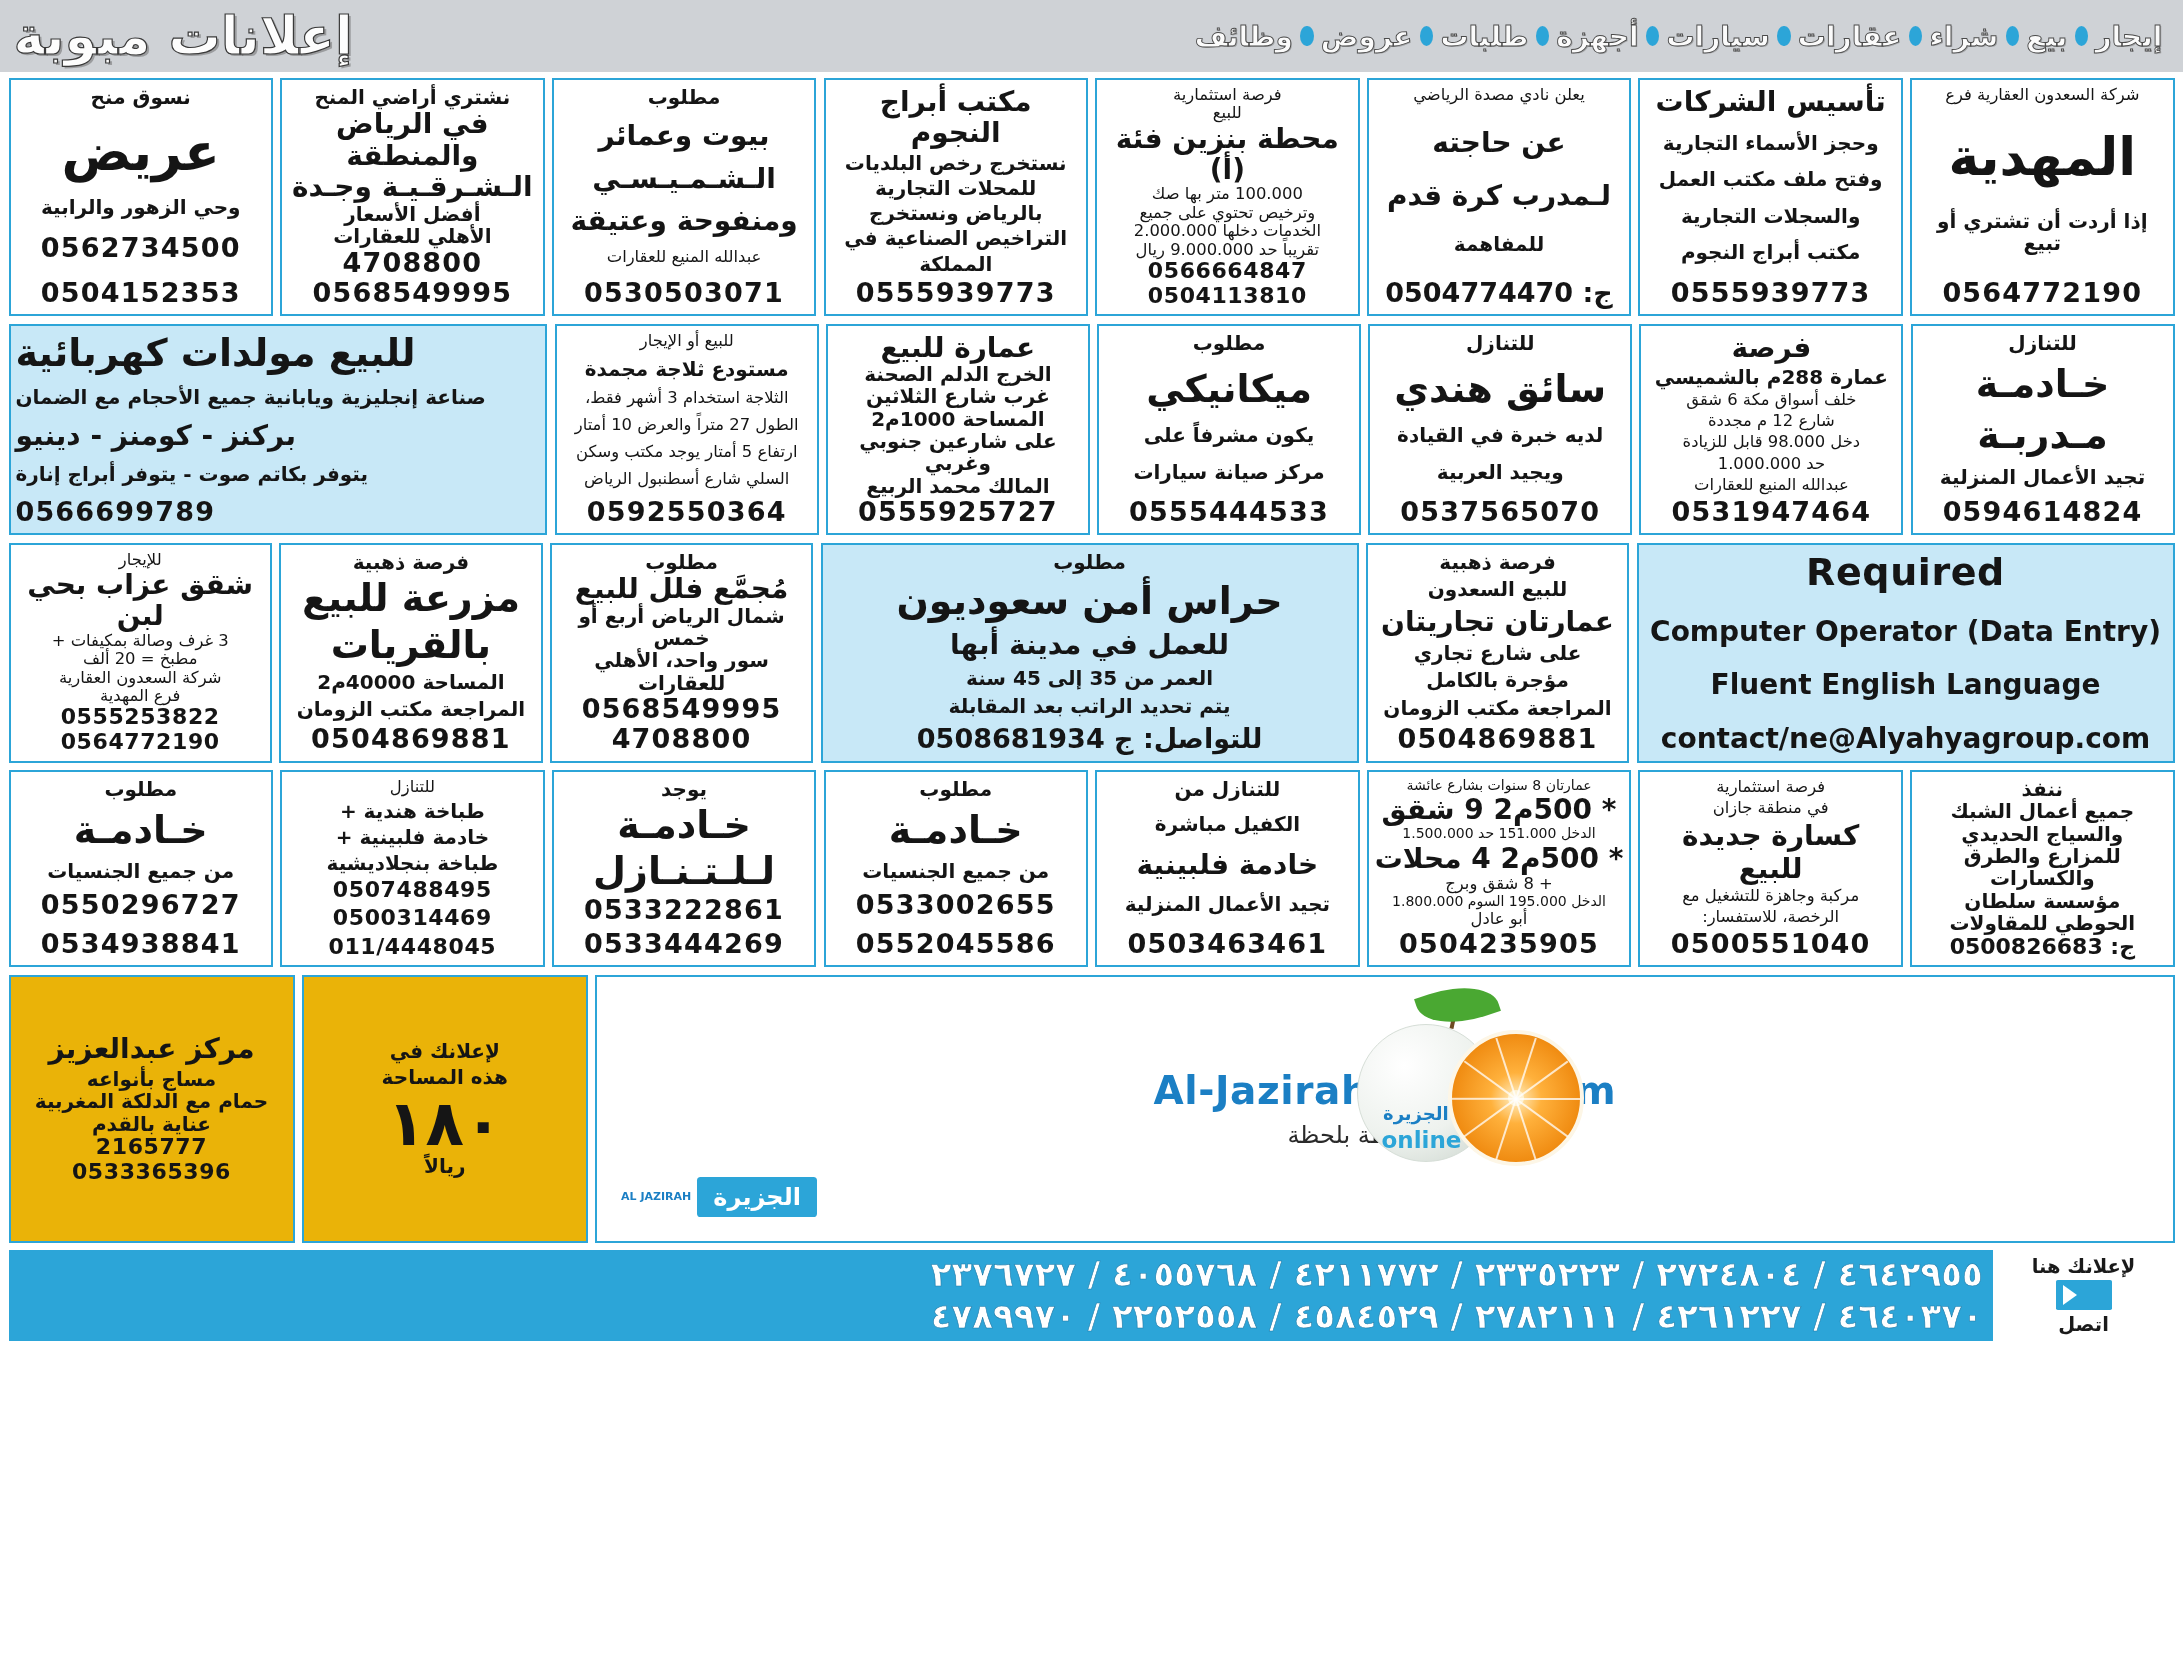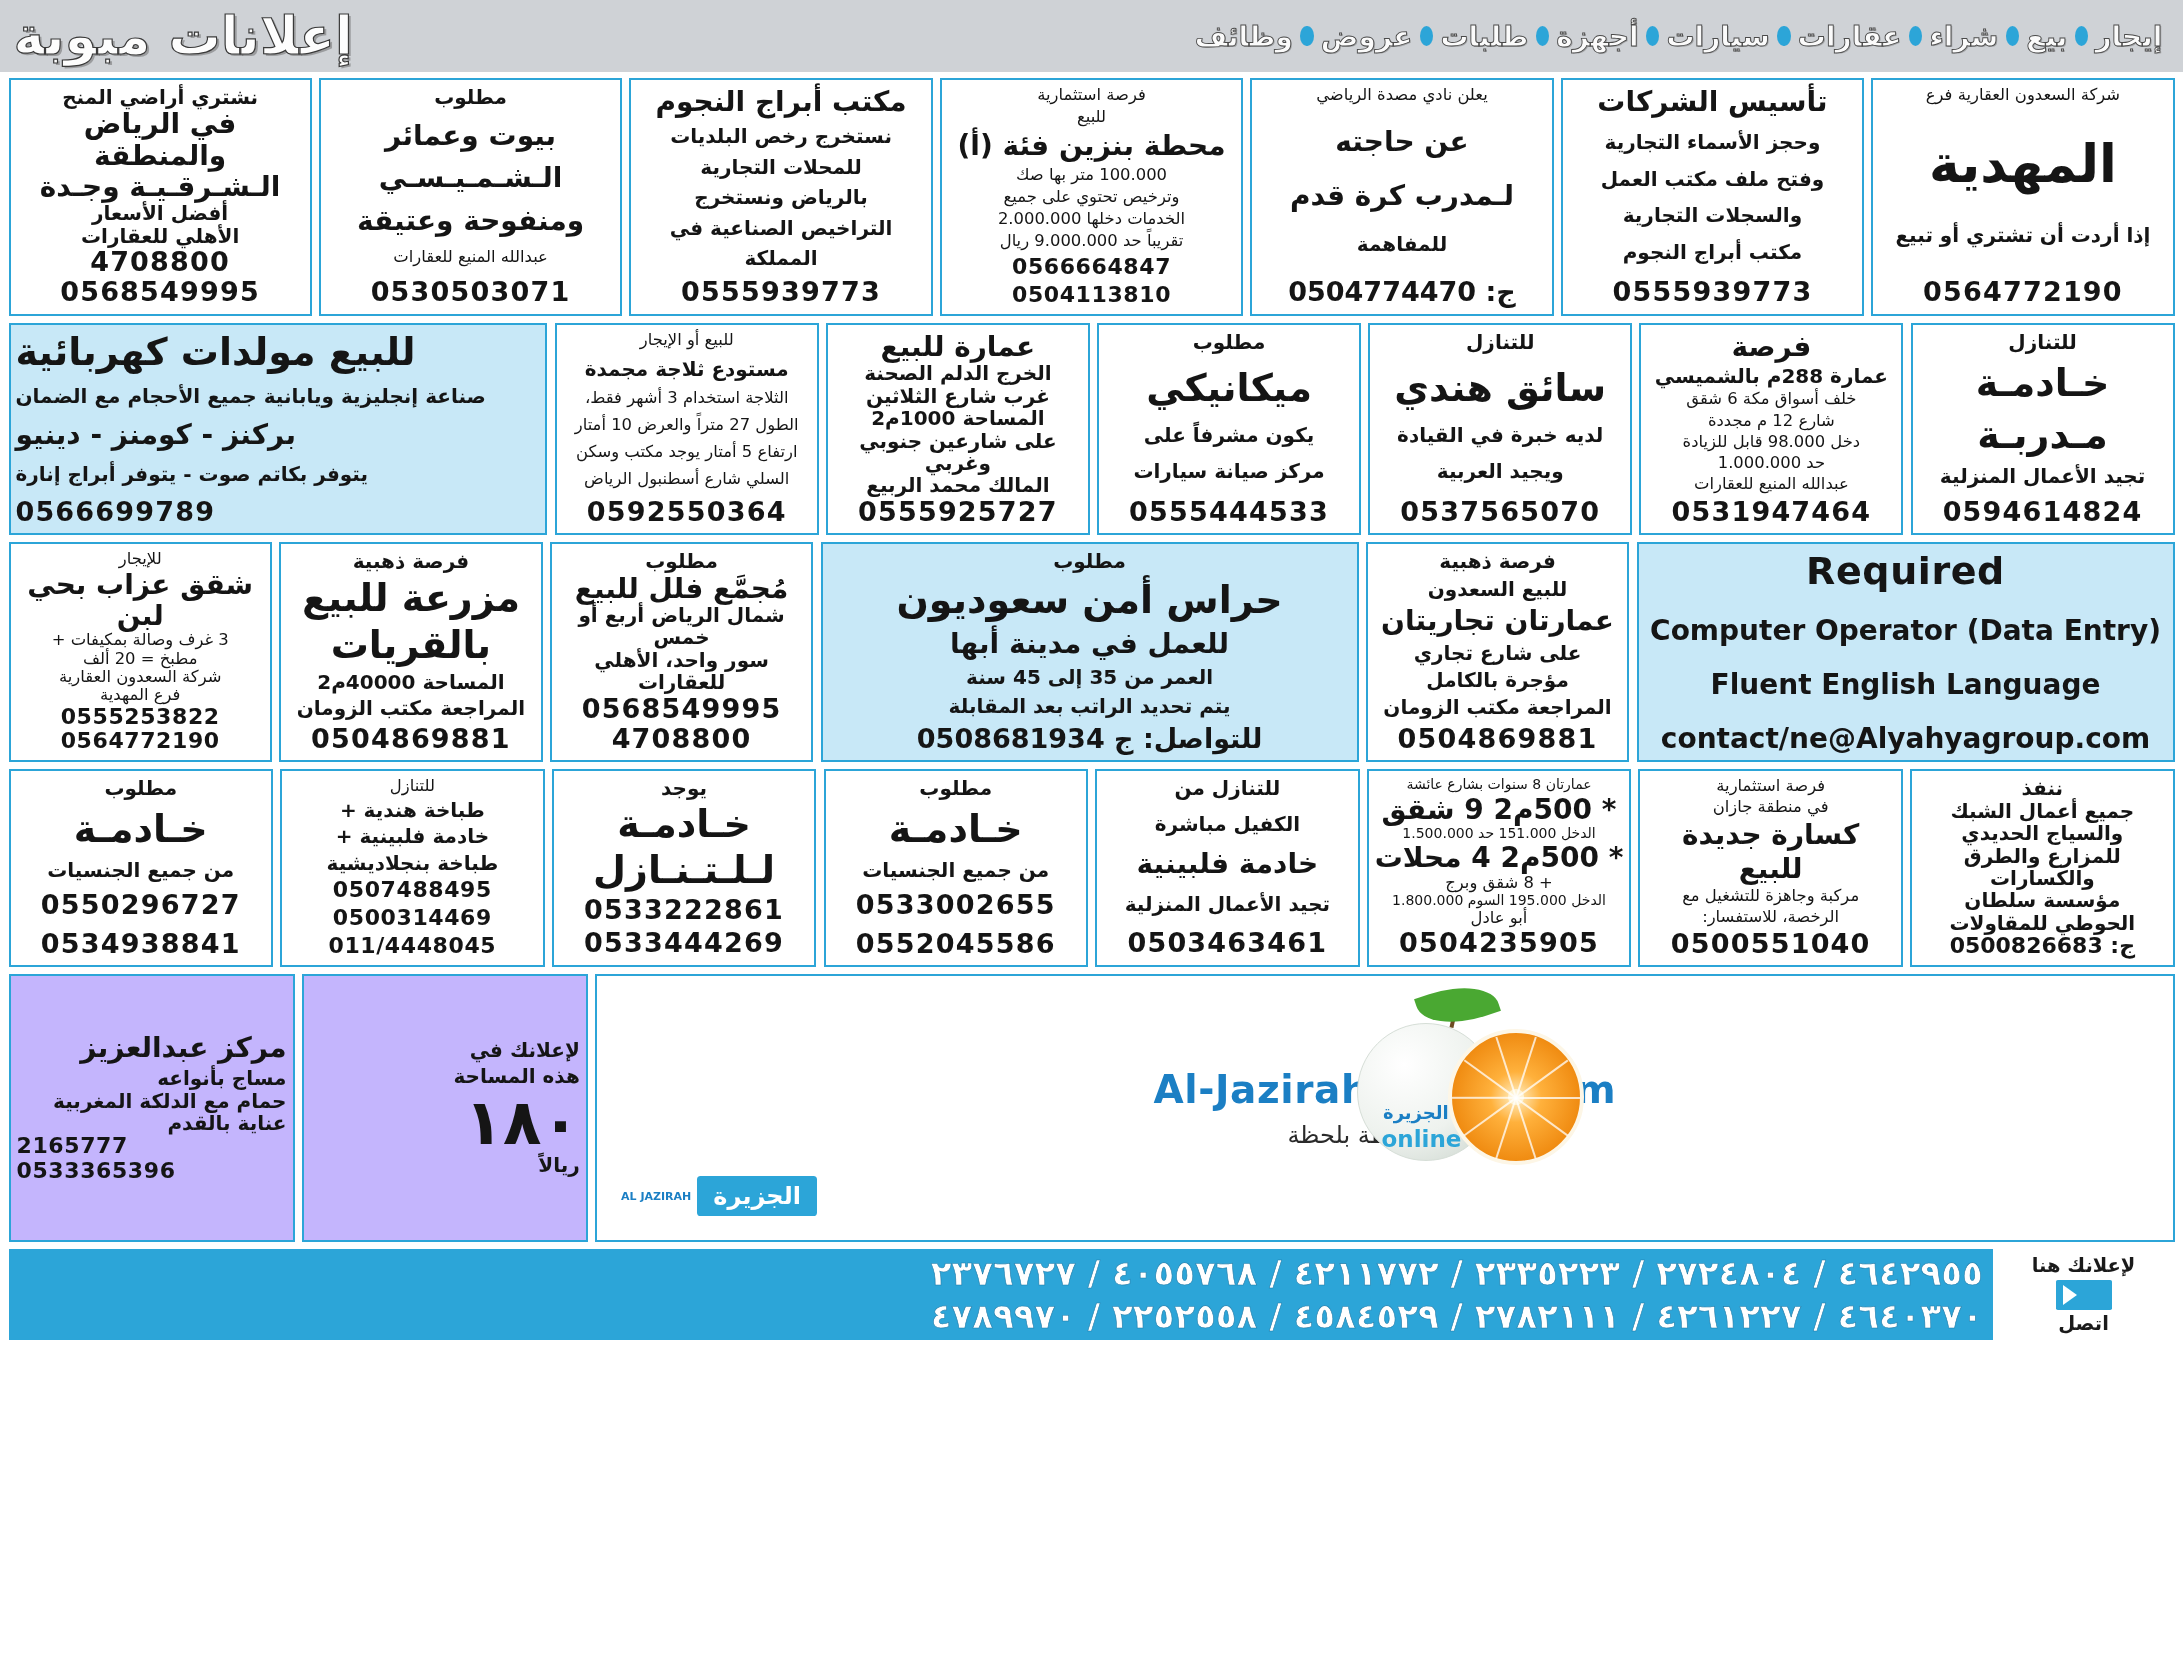--- a/index.html
+++ b/index.html
@@ -110,22 +110,22 @@
   }
   .orange .jzlabel{
     position:absolute;top:78px;left:25.5px;color:#1b7fc4;
     font-size:18px;font-weight:bold;
   }
   .orange .onlabel{
     position:absolute;top:102px;left:24px;color:#2ca5d8;
     font-size:23px;font-weight:bold;
   }
   .sidead{
-    border:2.4px solid #2ca5d8;background:#c4b5fd;box-sizing:border-box;
-    padding:8.5px 6px;
+    border:2.4px solid #2ca5d8;background:#eab308;box-sizing:border-box;
+    padding:8.5px 6px;text-align:center;
   }
   .bignum{font-size:63px;font-weight:bold;letter-spacing:3.6px;line-height:1;}
 
   
   .phonebar{
     margin:7.3px 8.5px 0 8.5px;background:#2ca5d8;display:flex;
     align-items:stretch;box-sizing:border-box;height:91px;
   }
   .phonebar-nums{
     flex:1;display:flex;flex-direction:column;justify-content:center;
@@ -229,20 +229,27 @@
           <span class="ln phone">0530503071</span>
         </div>
         <div class="ad" style="flex: 1 1 0px;">
           <span class="ln t-md">نشتري أراضي المنح</span>
           <span class="ln t-lg">في الرياض والمنطقة</span>
           <span class="ln t-lg">الـشـرقـيـة وجـدة</span>
           <span class="ln t-md">أفضل الأسعار</span>
           <span class="ln t-md">الأهلي للعقارات</span>
           <span class="ln phone">4708800</span>
           <span class="ln phone">0568549995</span>
+        </div>
+        <div class="ad" style="flex: 1 1 0px;">
+          <span class="ln t-md">نسوق منح</span>
+          <span class="ln t-xxl">عريض</span>
+          <span class="ln t-md">وحي الزهور والرابية</span>
+          <span class="ln phone">0562734500</span>
+          <span class="ln phone">0504152353</span>
         </div>
       </div>
       <div class="row">
         <div class="ad" style="flex: 1 1 0px;">
           <span class="ln t-md">للتنازل</span>
           <span class="ln t-xl">خـادمـة</span>
           <span class="ln t-xl">مـدربـة</span>
           <span class="ln t-md">تجيد الأعمال المنزلية</span>
           <span class="ln phone">0594614824</span>
         </div>

